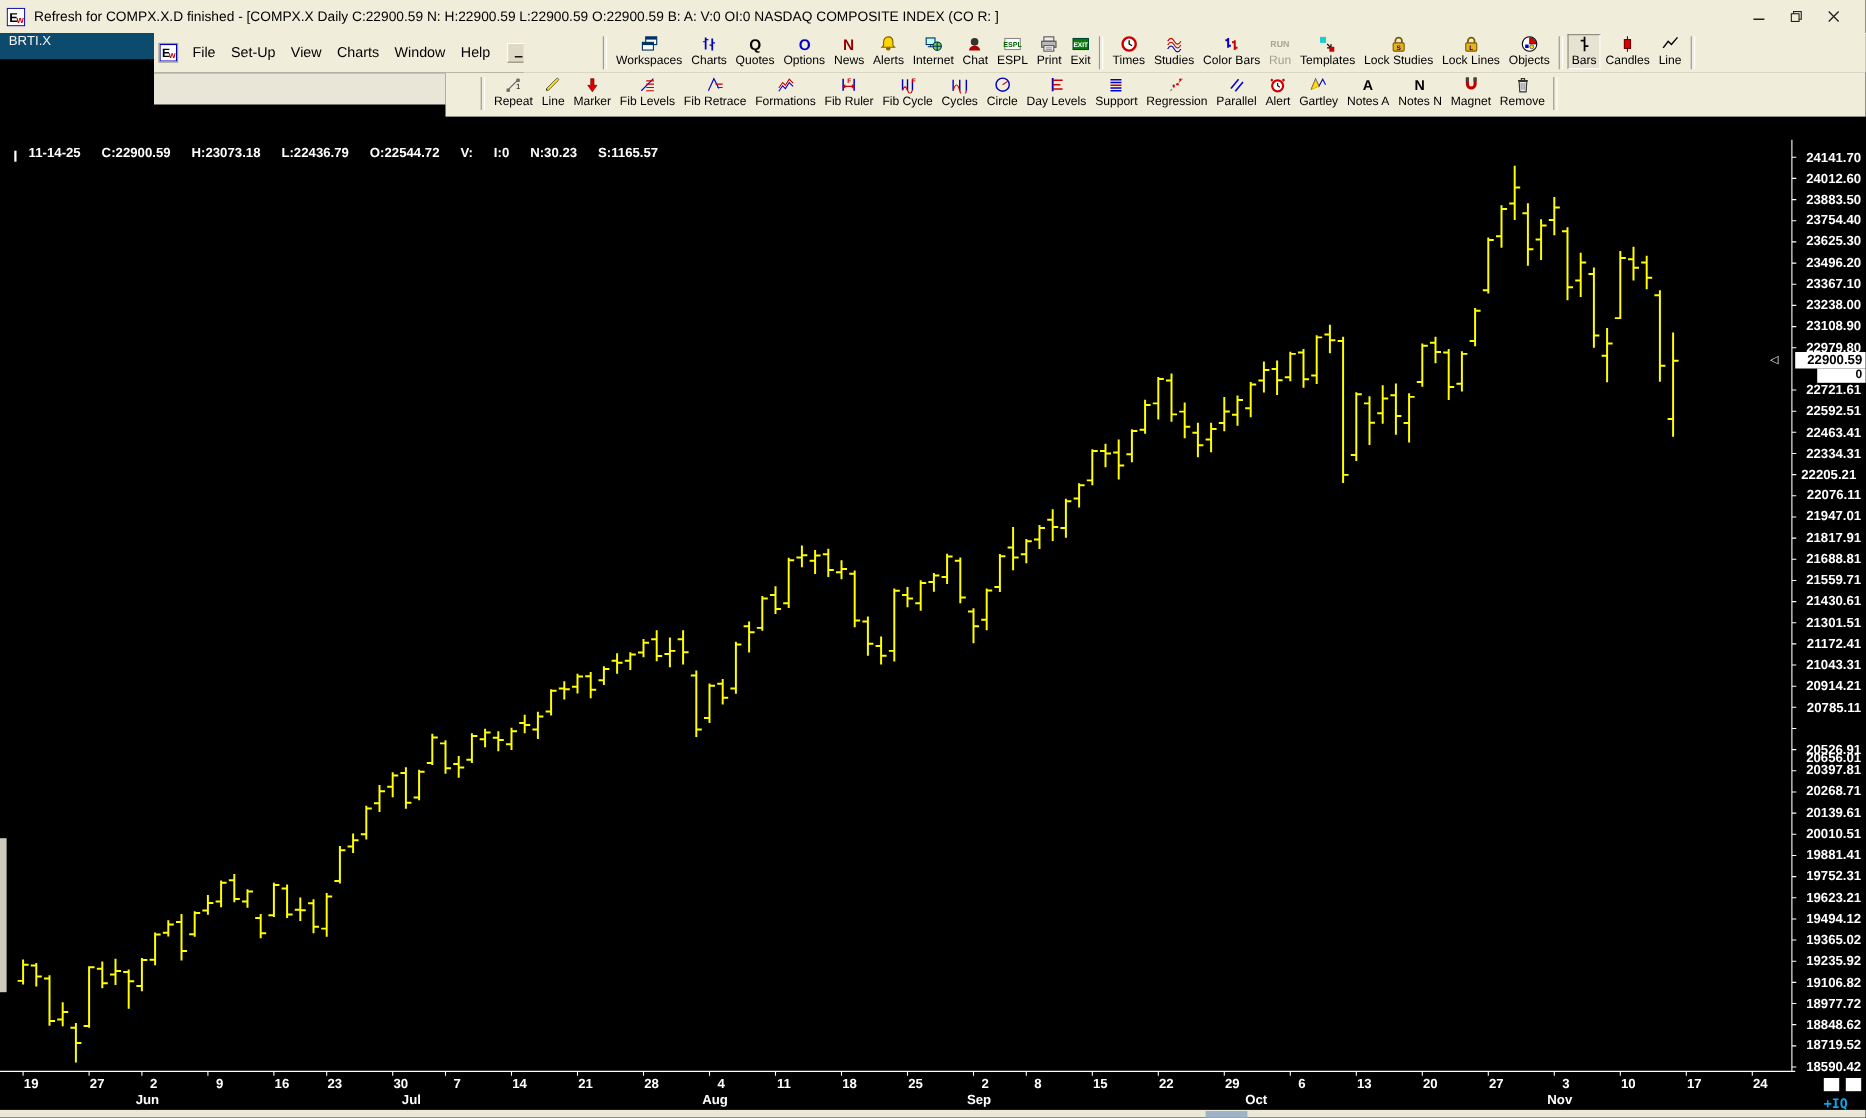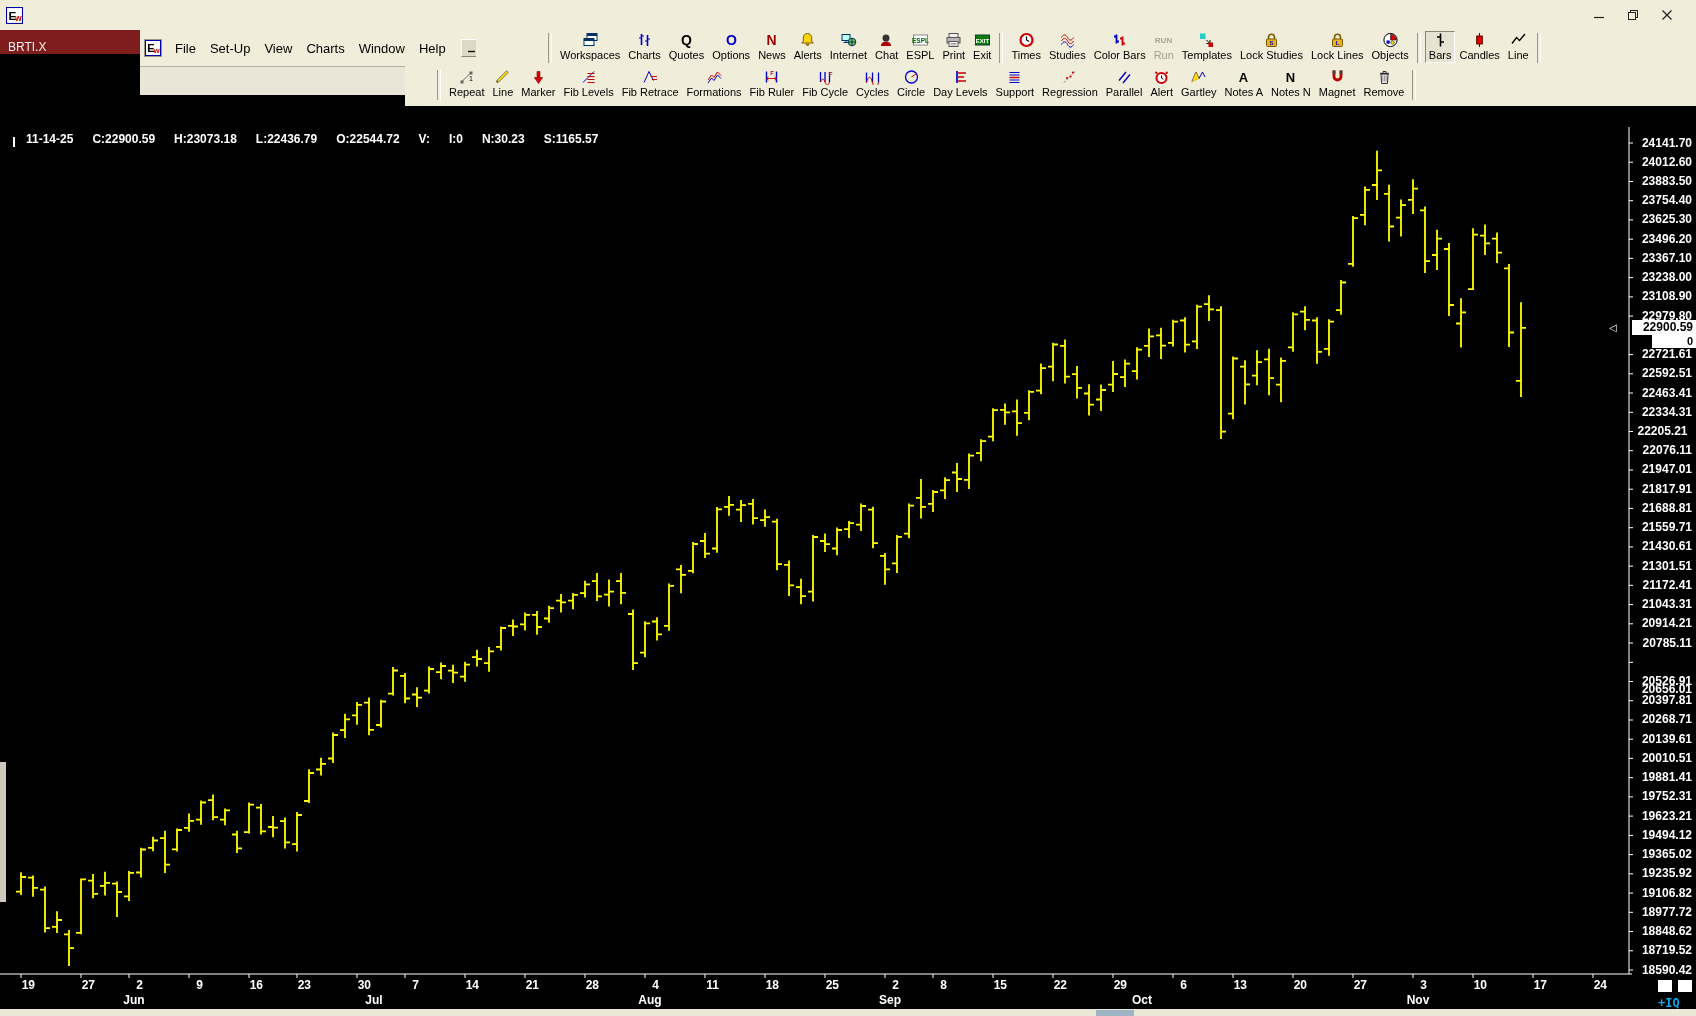--- a/index.html
+++ b/index.html
@@ -7,22 +7,22 @@
        font-family:"Liberation Sans",sans-serif;-webkit-font-smoothing:antialiased;}
   .abs{position:absolute;}
   
   #titlebar{left:0;top:0;width:1696px;height:30px;background:#f0edda;border-bottom:1px solid #c9c5b2;
             display:flex;align-items:center;}
   #titlebar .app-icon{margin:0 8px 0 6px;display:flex;}
   #title-text{font-size:12.5px;color:#000;white-space:nowrap;}
   #win-btns{position:absolute;right:12px;top:0;height:30px;display:flex;align-items:center;}
   .wbtn{width:34px;height:26px;display:flex;align-items:center;justify-content:center;cursor:default;}
   
-  #brti-band{left:0;top:30px;width:140px;height:24px;background:#7f1d1d;color:#f4f4f4;
-             font-size:12px;display:flex;align-items:flex-end;padding-left:8px;box-sizing:border-box;}
+  #brti-band{left:0;top:30px;width:140px;height:24px;background:#0c4a6e;color:#f4f4f4;
+             font-size:12px;display:flex;align-items:flex-start;padding-left:8px;box-sizing:border-box;}
   #brti-body{left:0;top:54px;width:140px;height:52px;background:#000;}
   
   #menurow{left:140px;top:30px;width:1556px;height:36px;background:#f0edda;display:flex;align-items:center;}
   #menurow .app-icon{margin:0 6px 0 4px;display:flex;border:1px solid #9a968a;background:#fff;}
   .menu-item{font-size:13px;color:#000;padding:3px 7px;cursor:default;}
   .mdi-btns{display:flex;gap:2px;margin-left:8px;}
   .mdi-btn{width:19px;height:16px;background:#ded9c7;border:1px solid;border-color:#fff #8a8678 #8a8678 #fff;
            display:flex;align-items:center;justify-content:center;}
   #lightpanel{left:140px;top:66px;width:265px;height:28px;background:#e9e6d8;border-top:1px solid #b5b1a0;}
   .toolbar{background:#f0edda;display:flex;align-items:flex-start;}
@@ -66,20 +66,21 @@
 <div id="app">
 
   <div id="titlebar" class="abs">
     <span class="app-icon">
       <svg width="17" height="17" viewBox="0 0 16 16">
           <rect x="0.5" y="0.5" width="15" height="15" fill="#fff" stroke="#00a"></rect>
           <text x="6" y="12" font-size="11" font-weight="bold" fill="#000" text-anchor="middle" font-family="Liberation Serif,serif">E</text>
           <text x="11.5" y="13" font-size="8" font-weight="bold" fill="#c00" text-anchor="middle">w</text>
         </svg>
     </span>
+    <span id="title-text">Refresh for COMPX.X.D finished - [COMPX.X Daily C:22900.59 N: H:22900.59 L:22900.59 O:22900.59 B: A: V:0 OI:0 NASDAQ COMPOSITE INDEX (CO R: ]</span>
     <span id="win-btns">
       <span class="wbtn">
           <svg width="12" height="12" viewBox="0 0 12 12">
             <path d="M1 8.5h10" stroke="#222" stroke-width="1.2" fill="none"></path>
           </svg>
         </span>
       <span class="wbtn">
           <svg width="12" height="12" viewBox="0 0 12 12">
             <rect x="3.5" y="1.5" width="7" height="7" fill="none" stroke="#222"></rect>
             <rect x="1.5" y="3.5" width="7" height="7" fill="#f0edda" stroke="#222"></rect>

